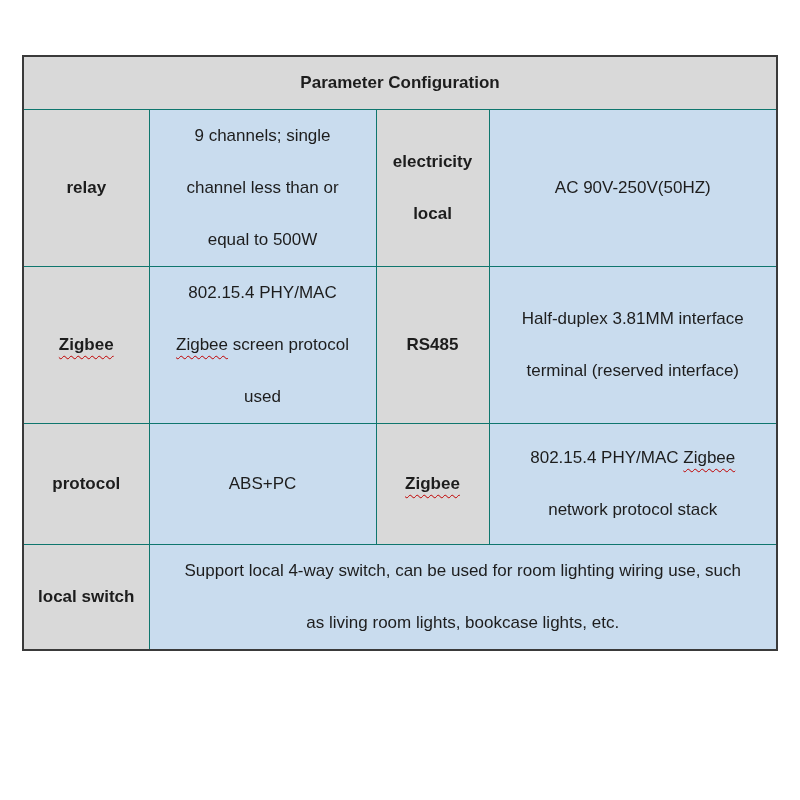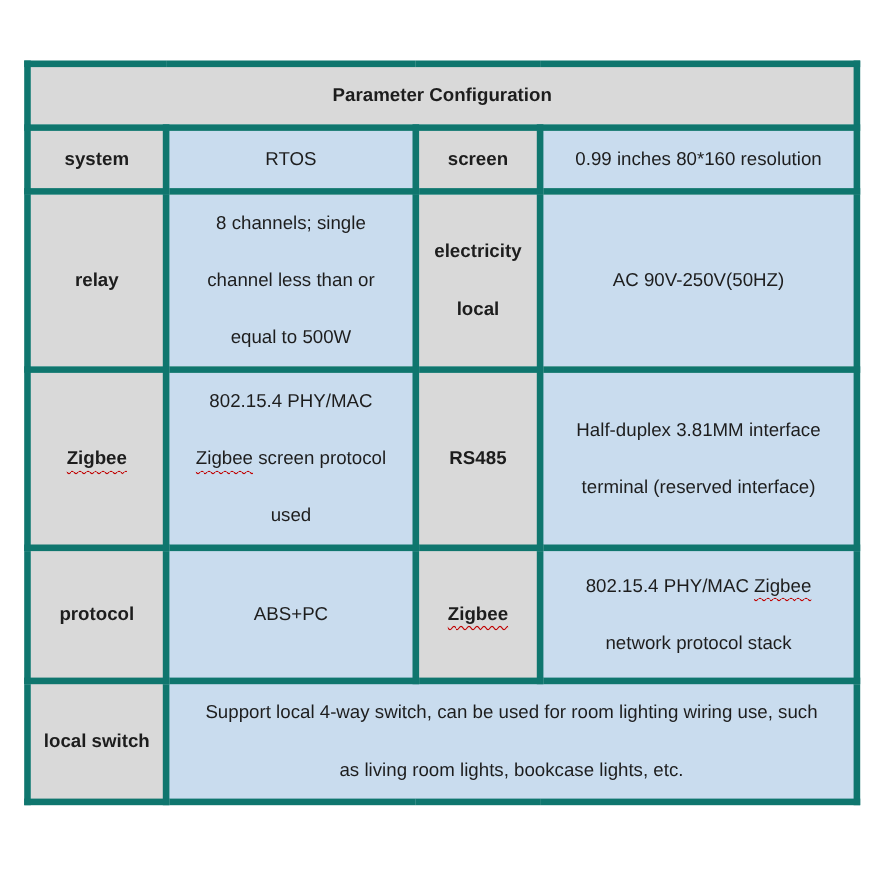--- a/index.html
+++ b/index.html
@@ -20,21 +20,21 @@
     left: 22px;
     top: 55px;
   }
   table.spec {
     border-collapse: collapse;
     table-layout: fixed;
     width: 754px;
     border: 2px solid #3a3a3a;
   }
   table.spec td {
-    border: 6px solid #0f766e;
+    border: 1px solid #0f766e;
     color: #1d1d1d;
     font-size: 17px;
     line-height: 52px;
     vertical-align: middle;
     text-align: center;
     padding: 0;
     overflow: hidden;
   }
   td.label {
     background: #d9d9d9;
@@ -79,30 +79,24 @@
         <col style="width:227px">
         <col style="width:113px">
         <col style="width:288px">
       </colgroup>
 
       <tbody>
           <tr style="height:50px">
         <td colspan="4" class="section-header">Parameter Configuration</td>
       </tr>
 
-      <tr style="height:56px">
-        <td class="label">system</td>
-        <td class="content">RTOS</td>
-        <td class="label">screen</td>
-        <td class="content">0.99 inches 80*160 resolution</td>
-      </tr>
 
       <tr style="height:152px">
         <td class="label">relay</td>
-        <td class="content pre">8 channels; single
+        <td class="content pre">9 channels; single
 channel less than or
 equal to 500W</td>
         <td class="label pre">electricity
 local</td>
         <td class="content">AC 90V-250V(50HZ)</td>
       </tr>
 
       <tr style="height:154px">
         <td class="label">
           <span class="sq">Zigbee</span>

